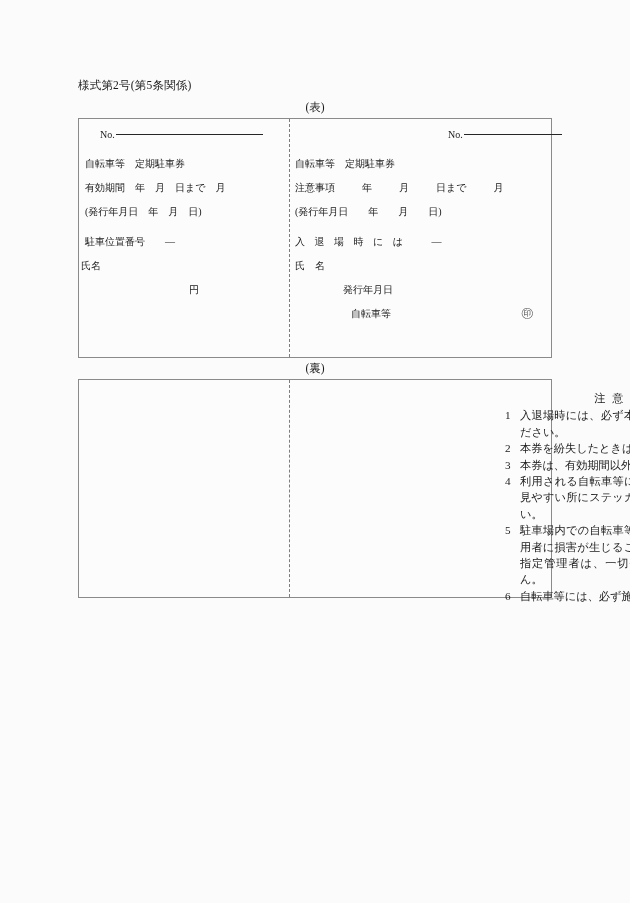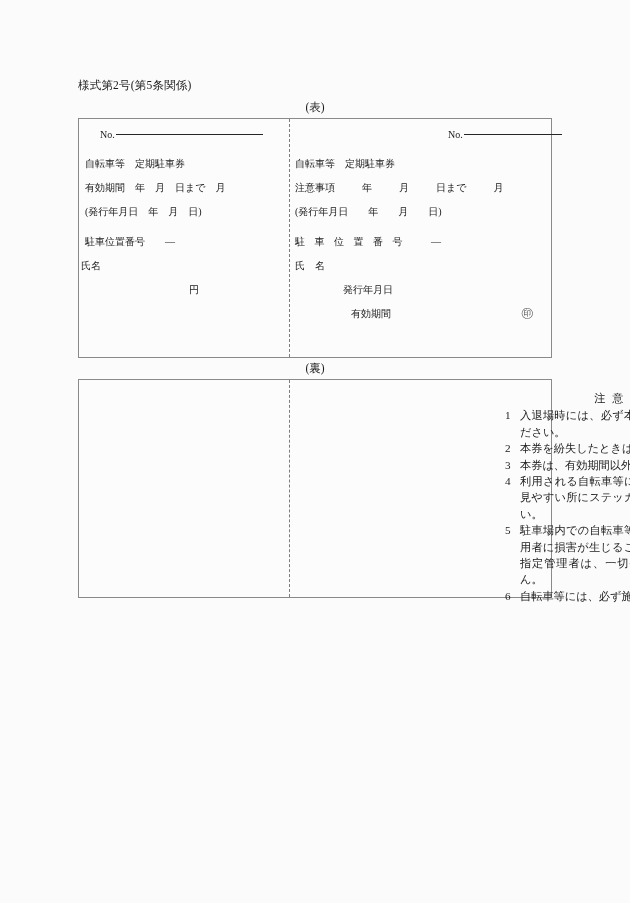--- a/index.html
+++ b/index.html
@@ -204,30 +204,30 @@
         <span>月</span>
         <span class="gap-l"></span>
         <span>日まで</span>
         <span class="gap-l"></span>
         <span>月</span>
       </div>
 
       <div class="t-row" style="left:6px; top:88px;">(発行年月日　　年　　月　　日)</div>
 
       <div class="t-row" style="left:6px; top:118px;">
-        <span class="wide-6">駐車位置番号</span>
+        <span class="wide-6">入退場時には</span>
         <span class="gap-m"></span>
         <span>—</span>
       </div>
 
       <div class="t-row" style="left:6px; top:142px;font-family:Liberation Serif, serif;">氏　名</div>
 
       <div class="t-row" style="left:54px; top:166px;">発行年月日</div>
 
-      <div class="t-row" style="left:62px; top:190px;">有効期間</div>
+      <div class="t-row" style="left:62px; top:190px;">自転車等</div>
 
       <div class="seal" style="left:232px; top:188px;">㊞</div>
     </div>
   </div>
 
   <div class="side-label back">(裏)</div>
 
   <div class="card-box back">
 
     <div class="divider"></div>

